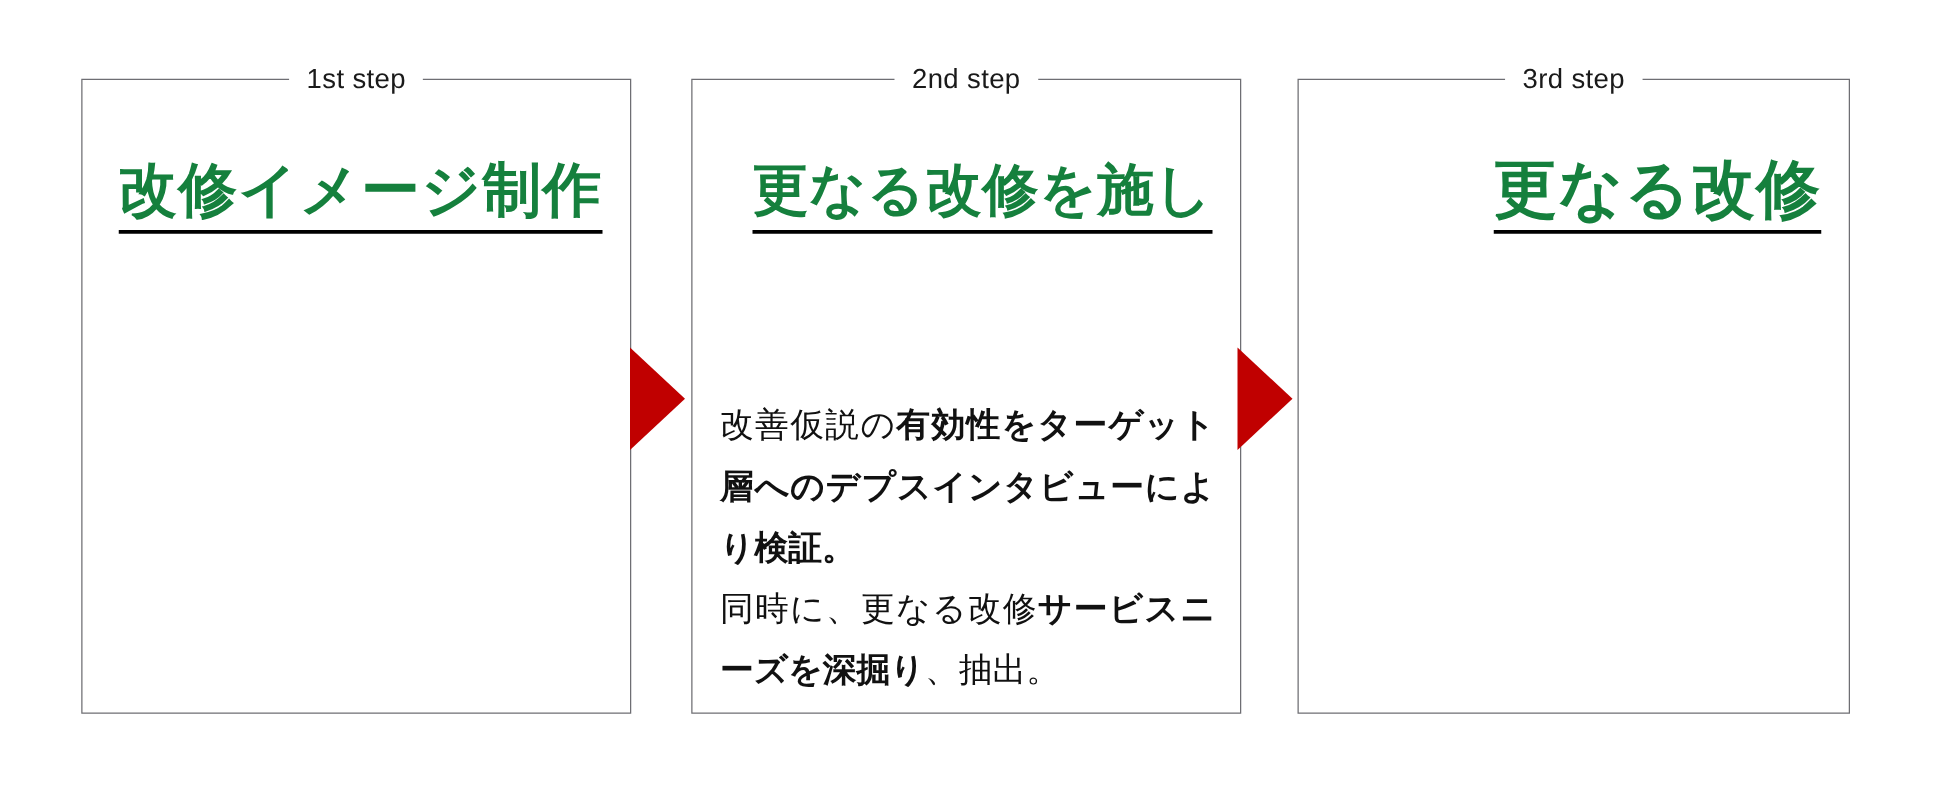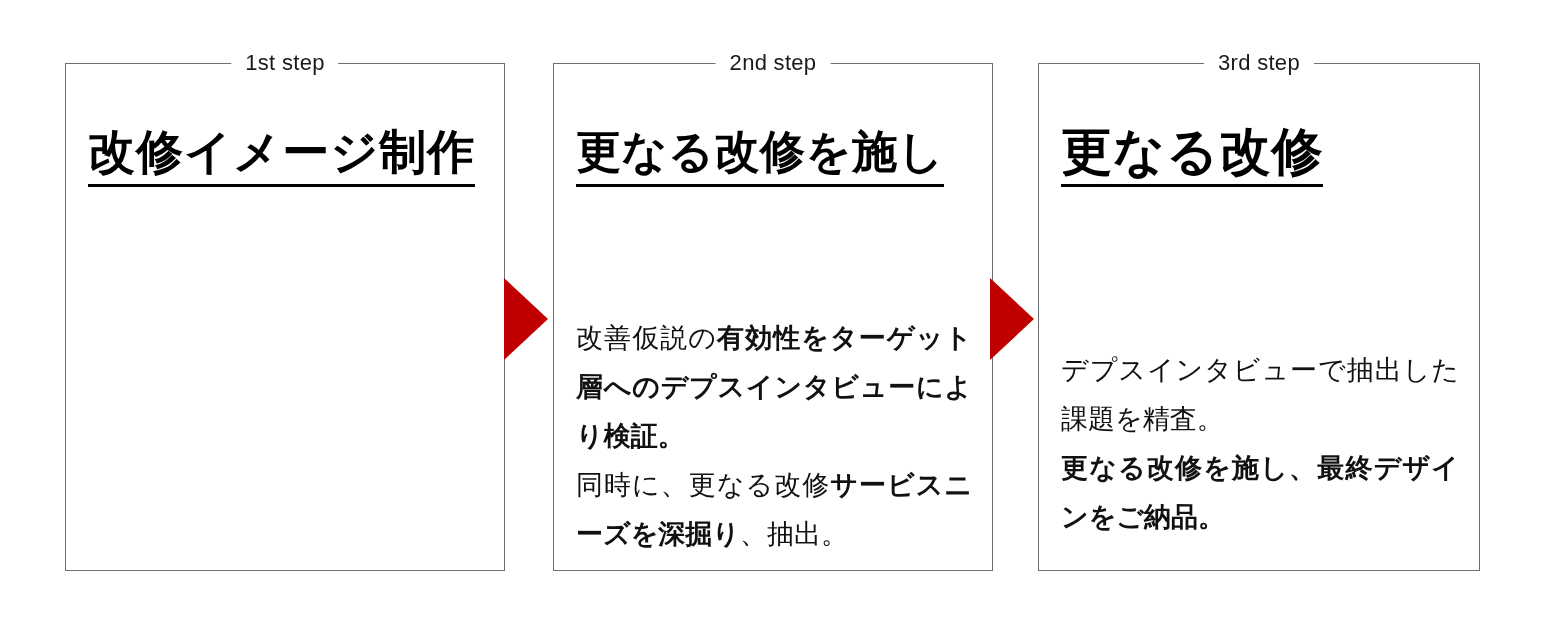--- a/index.html
+++ b/index.html
@@ -60,26 +60,26 @@
     padding: 0 22px;
     box-sizing: border-box;
   }
 
   
   .card-heading {
     position: absolute;
     left: 22px;
     right: 22px;
     top: 60px;
-    text-align: left;
+    text-align: right;
     font-size: 47px;
     line-height: 56px;
     font-weight: 700;
     letter-spacing: 1px;
-    color: #000000;
+    color: #15803d;
     white-space: nowrap;
   }
   .card-heading .ul {
     display: inline-block;
     border-bottom: 3px solid #000000;
     padding-bottom: 4px;
   }
   .card--s2 .card-heading { font-size: 45px; letter-spacing: 0.5px; }
   .card--s3 .card-heading { font-size: 51px; }
 
@@ -89,21 +89,21 @@
     left: 22px;
     right: 20px;
     font-size: 27px;
     line-height: 49px;
     color: #111111;
     text-align: justify;
     text-justify: inter-character;
     font-weight: 400;
   }
   .card--s1 .card-body { top: 300px; }
-  .card--s2 .card-body { top: 252px; font-family: Liberation Mono, monospace; }
+  .card--s2 .card-body { top: 252px; }
   .card--s3 .card-body { top: 282px; }
 
   .card-body p { margin: 0; }
   .card-body b { font-weight: 700; }
 
   
   .arrow {
     position: absolute;
     width: 0;
     height: 0;
@@ -144,20 +144,16 @@
   </div>
 
   <div class="arrow arrow--2"></div>
 
   <div class="card card--s3">
     <div class="card-legend">3rd step</div>
     <div class="card-inner">
       <div class="card-heading">
         <span class="ul">更なる改修</span>
       </div>
-      <div class="card-body">
-          <p><span>デプスインタビューで抽出した課題を精査。</span></p>
-          <p><b>更なる改修を施し、最終デザインをご納品。</b></p>
-        </div>
     </div>
   </div>
 
 </div>
 
 </body></html>

